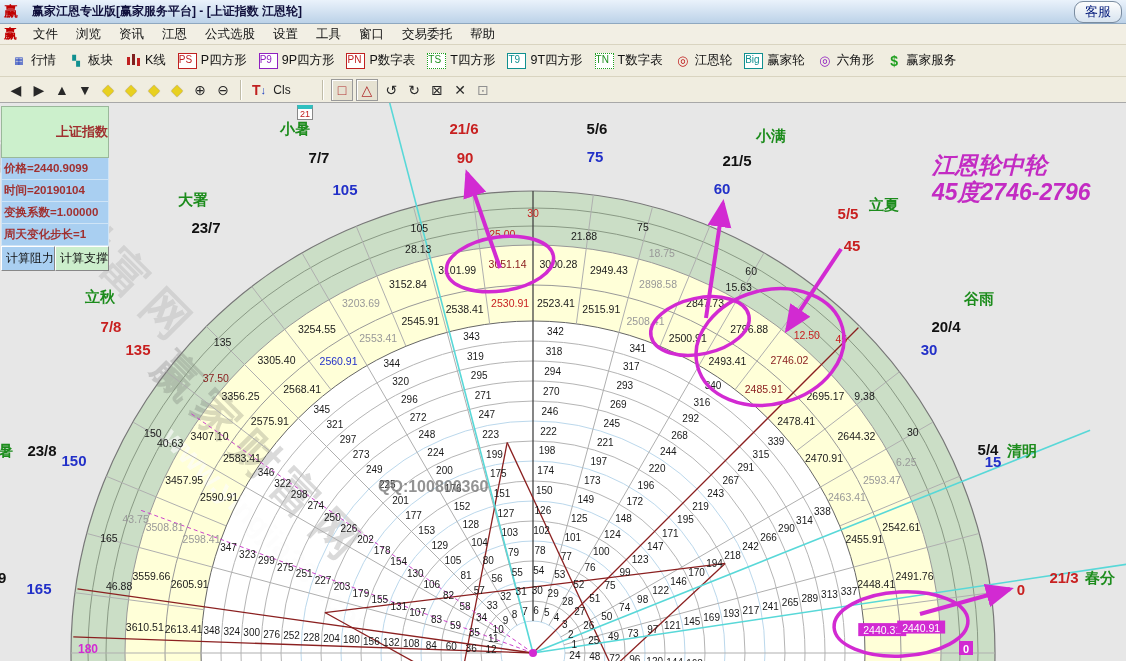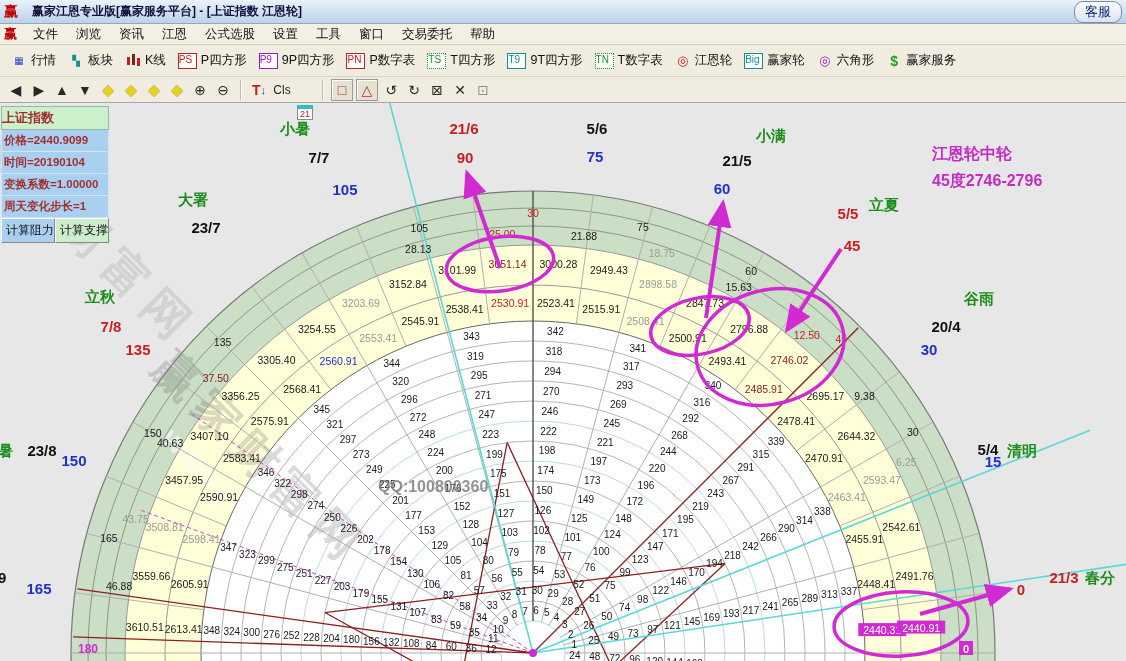--- a/index.html
+++ b/index.html
@@ -44,31 +44,31 @@
     display:inline-flex;align-items:flex-end;justify-content:center;border-top:4px solid #30C0C0;box-sizing:border-box;margin-top:46px;}
   
   .i-kline{position:relative;width:16px;height:15px;}
   .i-kline i{position:absolute;width:3px;background:#C02020;}
   .i-kline i:nth-child(1){left:2px;top:4px;height:8px;}
   .i-kline i:nth-child(2){left:7px;top:1px;height:11px;background:#802020;}
   .i-kline i:nth-child(3){left:12px;top:5px;height:8px;}
   
   .panel{position:absolute;left:1px;top:106px;width:108px;}
   .panel .tab{background:#CCF0CC;border:1px solid #9AB89A;font-size:13px;color:#A03030;
-    text-align:left;padding:2px 0;font-weight:bold;}
+    text-align:right;padding:16px 0;font-weight:bold;}
   .panel .row{background:#A9CFF1;border:1px solid #CFE4F6;border-top:none;font-size:11.5px;
     color:#A03030;padding:3px 1px 3px 2px;white-space:nowrap;overflow:hidden;font-weight:bold;}
   .panel .btns{display:flex;}
   .panel .btn{flex:1;font-size:12px;color:#111;text-align:right;padding:3px 0;
     border:1px solid #fff;border-right-color:#888;border-bottom-color:#888;}
   .btn.b1{background:#A9CFF1;}
   .btn.b2{background:#CCEECC;}
   
-  .annot{position:absolute;left:932px;top:140px;width:180px;font-size:16px;font-weight:bold;
-    color:#C32BC3;line-height:27px;white-space:nowrap;}
+  .annot{position:absolute;left:932px;top:152px;width:180px;font-size:23px;font-weight:bold;
+    color:#C32BC3;line-height:27px;white-space:nowrap;font-style:italic;}
 </style>
 </head>
 <body>
 <div id="app">
 
   <svg id="wheel" width="1126" height="661" viewBox="0 0 1126 661">
       <rect x="0" y="0" width="1126" height="661" fill="#E7E7E7"></rect>
       <defs>
         <marker id="ah" markerWidth="8" markerHeight="8" refX="6" refY="3" orient="auto">
           <path d="M0,0L7,3L0,6z" fill="#D22AD2"></path>

